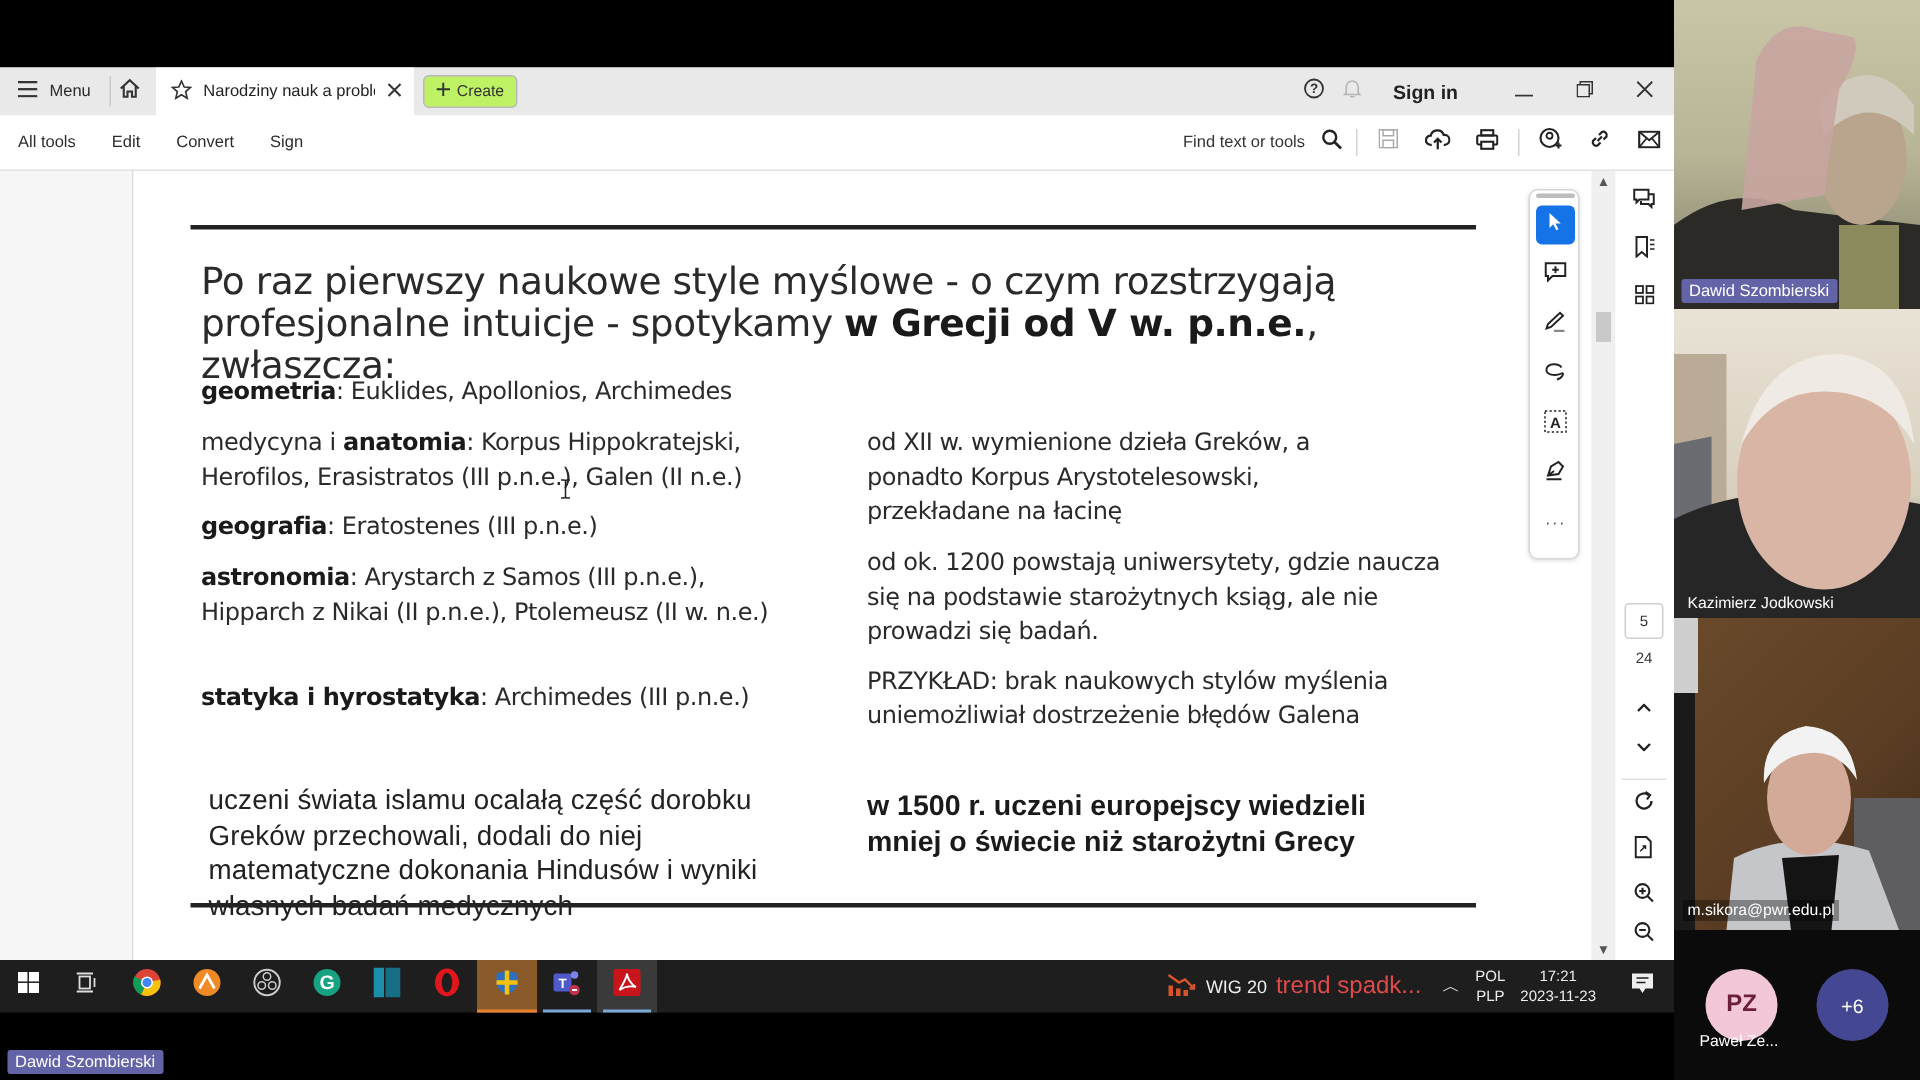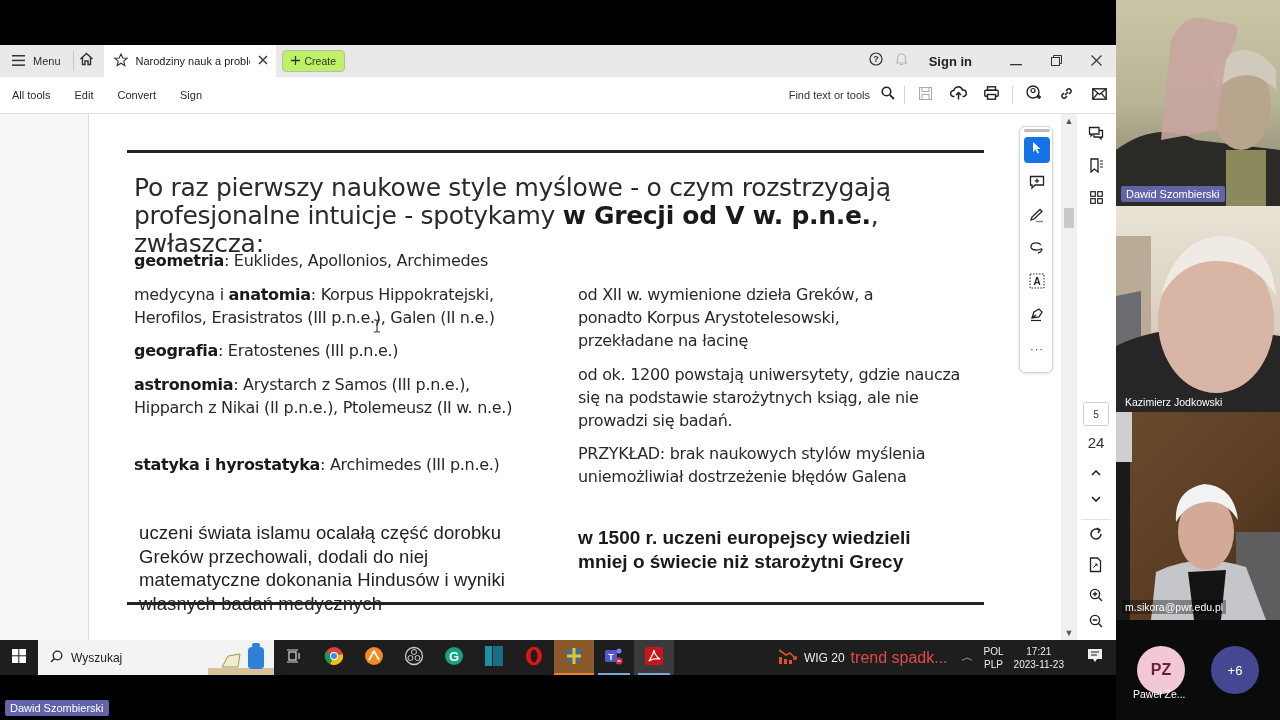--- a/index.html
+++ b/index.html
@@ -45,21 +45,21 @@
   .anno { position: absolute; left: 1019px; top: 81px; width: 34px; height: 247px; background: #fff; border: 1px solid #d6d6d6; border-radius: 6px; box-shadow: 0 1px 3px rgba(0,0,0,0.12); }
   .anno .grip { position: absolute; left: 4px; top: 2px; width: 26px; height: 3px; background: #bdbdbd; border-radius: 2px; }
   .anno-item { position: absolute; left: 4px; width: 26px; height: 26px; display: flex; align-items: center; justify-content: center; border-radius: 4px; }
   .anno-item.active { background: #1473e6; }
   .vscroll { position: absolute; left: 1061px; top: 69px; width: 16px; height: 526px; background: #f0f0f0; }
   .vscroll .thumb { position: absolute; left: 3px; top: 94px; width: 10px; height: 20px; background: #c9c9c9; }
   .vscroll .arr { position: absolute; left: 0; width: 16px; text-align: center; font-size: 9px; color: #555; }
   .right-rail { position: absolute; left: 1077px; top: 69px; width: 39px; height: 526px; background: #fff; }
   .rr-icon { position: absolute; left: 8px; width: 22px; height: 22px; display: flex; align-items: center; justify-content: center; }
   .page-num { position: absolute; left: 6px; top: 288px; width: 26px; height: 24px; border: 1px solid #cfcfcf; border-radius: 3px; font-size: 10px; color: #333; display: flex; align-items: center; justify-content: center; background: #fff; }
-  .page-total { position: absolute; left: 6px; top: 320px; width: 26px; text-align: center; font-size: 15px; color: #333; }
+  .page-total { position: absolute; left: 6px; top: 320px; width: 26px; text-align: center; font-size: 10px; color: #333; }
   .rr-sep { position: absolute; left: 4px; top: 405px; width: 30px; height: 1px; background: #e0e0e0; }
 
   
   .taskbar { position: absolute; left: 0; top: 640px; width: 1116px; height: 35px; background: #1e1e1e; display: flex; align-items: center; }
   .win-start { width: 38px; height: 35px; display: flex; align-items: center; justify-content: center; }
   .search { width: 236px; height: 35px; background: #f3f3f3; display: flex; align-items: center; gap: 8px; padding-left: 12px; font-size: 12px; color: #222; position: relative; }
   .search-art { position: absolute; right: 0; top: 0; width: 66px; height: 35px; }
   .tbi { width: 40px; height: 35px; display: flex; align-items: center; justify-content: center; position: relative; }
   .tbi.hl { background: #8a5a2b; }
   .tbi.act { background: #3a3a3a; }
@@ -369,33 +369,20 @@
 
   <div class="taskbar">
     <div class="win-start">
       <span><svg width="14" height="14" viewBox="0 0 14 14">
             <rect x="0" y="0" width="6.3" height="6.3" fill="#fff"></rect>
             <rect x="7.3" y="0" width="6.7" height="6.3" fill="#fff"></rect>
             <rect x="0" y="7.3" width="6.3" height="6.7" fill="#fff"></rect>
             <rect x="7.3" y="7.3" width="6.7" height="6.7" fill="#fff"></rect>
           </svg></span>
     </div>
-    <div class="search">
-      <span><svg width="13" height="13" viewBox="0 0 13 13">
-            <circle cx="7.5" cy="5.5" r="4.3" fill="none" stroke="#222" stroke-width="1.3"></circle>
-            <path d="M4.5 8.5 L1 12" stroke="#222" stroke-width="1.5"></path>
-          </svg></span>
-      <span>Wyszukaj</span>
-      <svg class="search-art" viewBox="0 0 66 35">
-          <rect x="0" y="28" width="66" height="7" fill="#d8c29a"></rect>
-          <path d="M14 27 L20 16 L32 14 L30 27 Z" fill="#f4ead0" stroke="#8aa34a"></path>
-          <rect x="40" y="7" width="16" height="22" rx="4" fill="#2e7fd8"></rect>
-          <rect x="44" y="3" width="8" height="5" rx="2" fill="#2e7fd8"></rect>
-        </svg>
-    </div>
     <div class="tbi">
       <span><svg width="14" height="14" viewBox="0 0 14 14">
             <rect x="2" y="3" width="7" height="8" fill="none" stroke="#ddd" stroke-width="1.2"></rect>
             <path d="M0 1 H11 M0 13 H11 M12 4 V10" stroke="#ddd" stroke-width="1.2"></path>
           </svg></span>
     </div>
     <div class="tbi">
       <span><svg width="20" height="20" viewBox="0 0 20 20">
             <circle cx="10" cy="10" r="9" fill="#db4437"></circle>
             <path d="M10 10 L18.8 8 A9 9 0 0 1 6 18 Z" fill="#f4c20d"></path>

